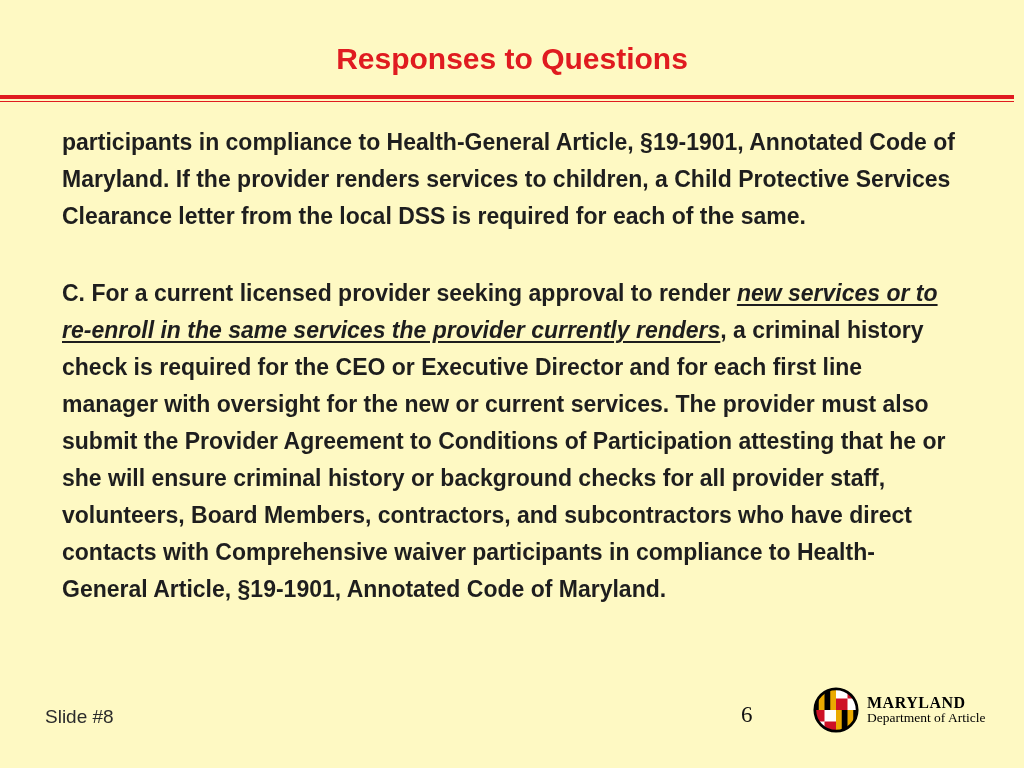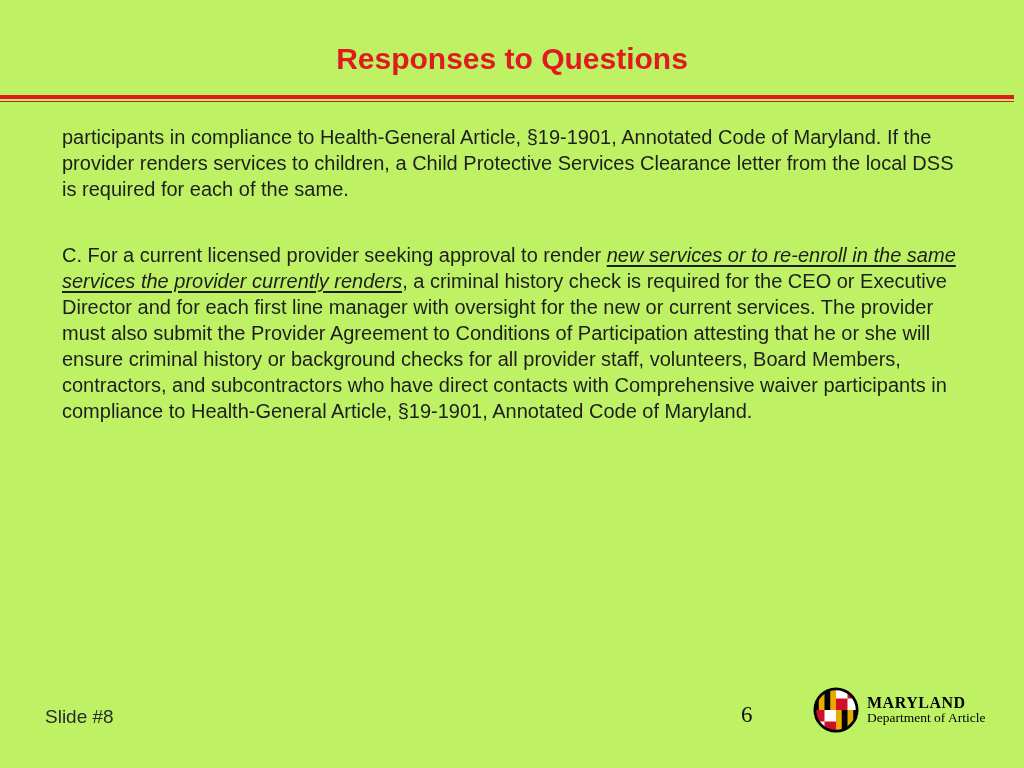--- a/index.html
+++ b/index.html
@@ -7,21 +7,21 @@
     --ink:#1e1e1e;
     --gold:#eaaa00;
     --flag-red:#ce1126;
   }
   *{box-sizing:border-box;}
   html,body{margin:0;padding:0;background:#ffffff;}
   .slide{
     position:relative;
     width:1024px;
     height:768px;
-    background:#bef264;
+    background:#fef9c3;
     overflow:hidden;
     font-family:"Liberation Sans", sans-serif;
   }
   .slide-title{
     position:absolute;
     top:42px;
     left:0;
     width:100%;
     margin:0;
     text-align:center;
@@ -37,23 +37,23 @@
     height:2px;               
     border-top:4px solid var(--red);
     border-bottom:1px solid var(--red);
     box-sizing:content-box;
   }
   .slide-body{
     position:absolute;
     top:124px;
     left:62px;
     width:897px;
-    font-size:20px;
-    font-weight:400;
-    line-height:26px;
+    font-size:23px;
+    font-weight:700;
+    line-height:37px;
     color:var(--ink);
   }
   .para{margin:0 0 40px 0;}
   .para:last-child{margin-bottom:16px;}
   .em{
     font-style:italic;
     text-decoration:underline;
     text-underline-offset:3px;
   }
   .footer-slide-label{

